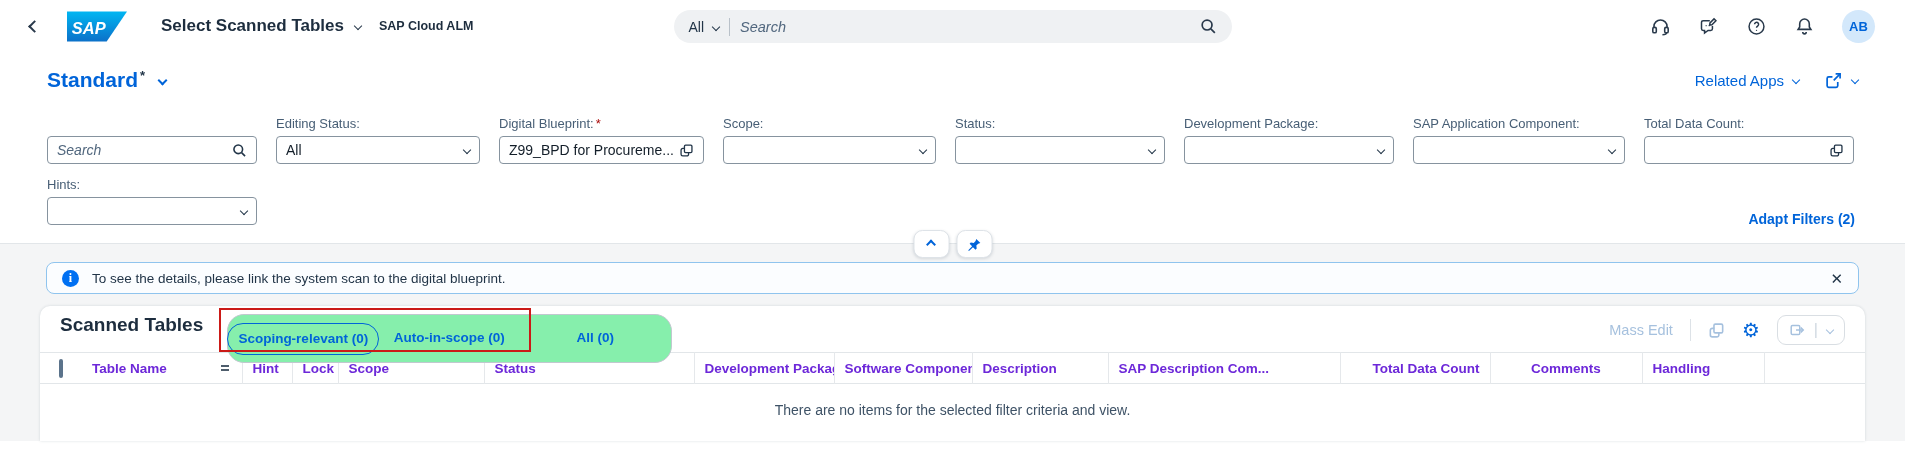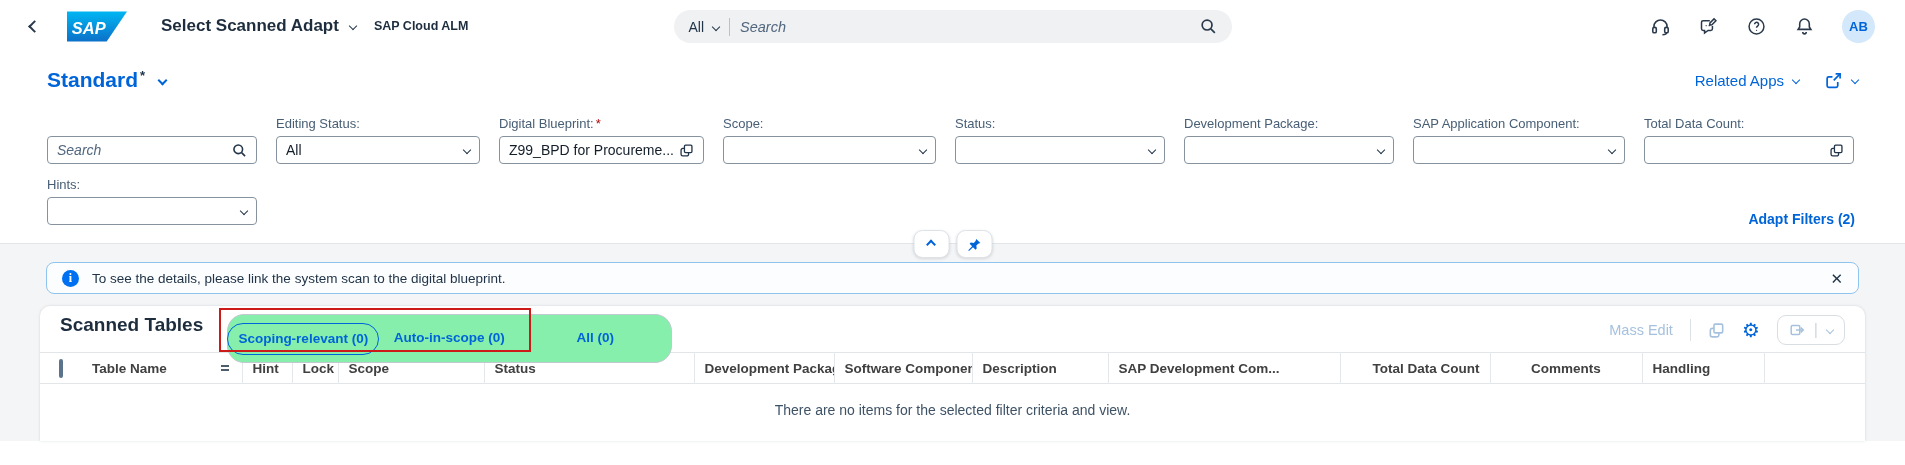--- a/index.html
+++ b/index.html
@@ -87,21 +87,21 @@
   .vsep{width:1px;height:22px;background:#dde2e7;}
   .toolicon{display:flex;cursor:pointer;align-items:center;}
   .gear{font-size:20px;color:#0064d9;line-height:1;cursor:pointer;}
   .splitbtn{display:flex;align-items:center;gap:9px;border:1px solid #d9dee3;border-radius:9px;height:30px;
     padding:0 11px;color:#a6c1de;cursor:default;}
   .splitbtn .chv{color:#a6c1de;}
 
   
   table{width:100%;border-collapse:collapse;table-layout:fixed;}
   thead tr{border-top:1px solid #e2e6e9;border-bottom:1px solid #e2e6e9;height:31px;}
-  th{font-size:13.5px;font-weight:600;color:#404040;text-align:left;padding:0 10px;
+  th{font-size:13.5px;font-weight:600;color:#6d28d9;text-align:left;padding:0 10px;
     border-right:1px solid #e5e8eb;white-space:nowrap;overflow:hidden;}
   th.nob{border-right:none;}
   th.r{text-align:right;}
   th.c{text-align:center;}
   .thflex{display:flex;align-items:center;}
   .thflex .sorticon{margin-left:auto;display:flex;}
   .checkbox{width:16px;height:16px;border:2px solid #5b738b;border-radius:4px;background:#fff;margin:0 auto;cursor:pointer;}
   .empty-msg{height:52px;text-align:center;font-size:14px;color:#3e5266;}
 </style>
 </head>
@@ -117,21 +117,21 @@
           <linearGradient id="sapg" x1="0" y1="0" x2="0" y2="1">
         <stop offset="0" stop-color="#00b6f2"></stop>
             <stop offset="1" stop-color="#0c71c9"></stop>
           </linearGradient>
         </defs>
       <polygon points="0,0 62,0 41,31 0,31" fill="url(#sapg)"></polygon>
       <text x="5" y="23" font-size="17" font-weight="bold" font-style="italic" fill="#ffffff">SAP</text>
     </svg>
   </span>
   <span class="app-title">
-    <span>Select Scanned Adapt</span>
+    <span>Select Scanned Tables</span>
     <span class="chv sm" style="color:#29394b;"></span>
   </span>
   <span class="app-sub">SAP Cloud ALM</span>
 
   <div class="shell-search">
     <span class="scope-sel">
       <span>All</span>
       <span class="chv sm"></span>
     </span>
     <span class="sep"></span>
@@ -384,21 +384,21 @@
               </span>
             </span>
           </th>
           <th>Hint</th>
           <th>Lock</th>
           <th>Scope</th>
           <th>Status</th>
           <th>Development Package</th>
           <th>Software Component</th>
           <th>Description</th>
-          <th>SAP Development Com...</th>
+          <th>SAP Description Com...</th>
           <th class="r">Total Data Count</th>
           <th class="c">Comments</th>
           <th>Handling</th>
           <th class="nob"></th>
         </tr>
       </thead>
       <tbody>
         <tr>
           <td colspan="14" class="empty-msg">There are no items for the selected filter criteria and view.</td>
         </tr>

